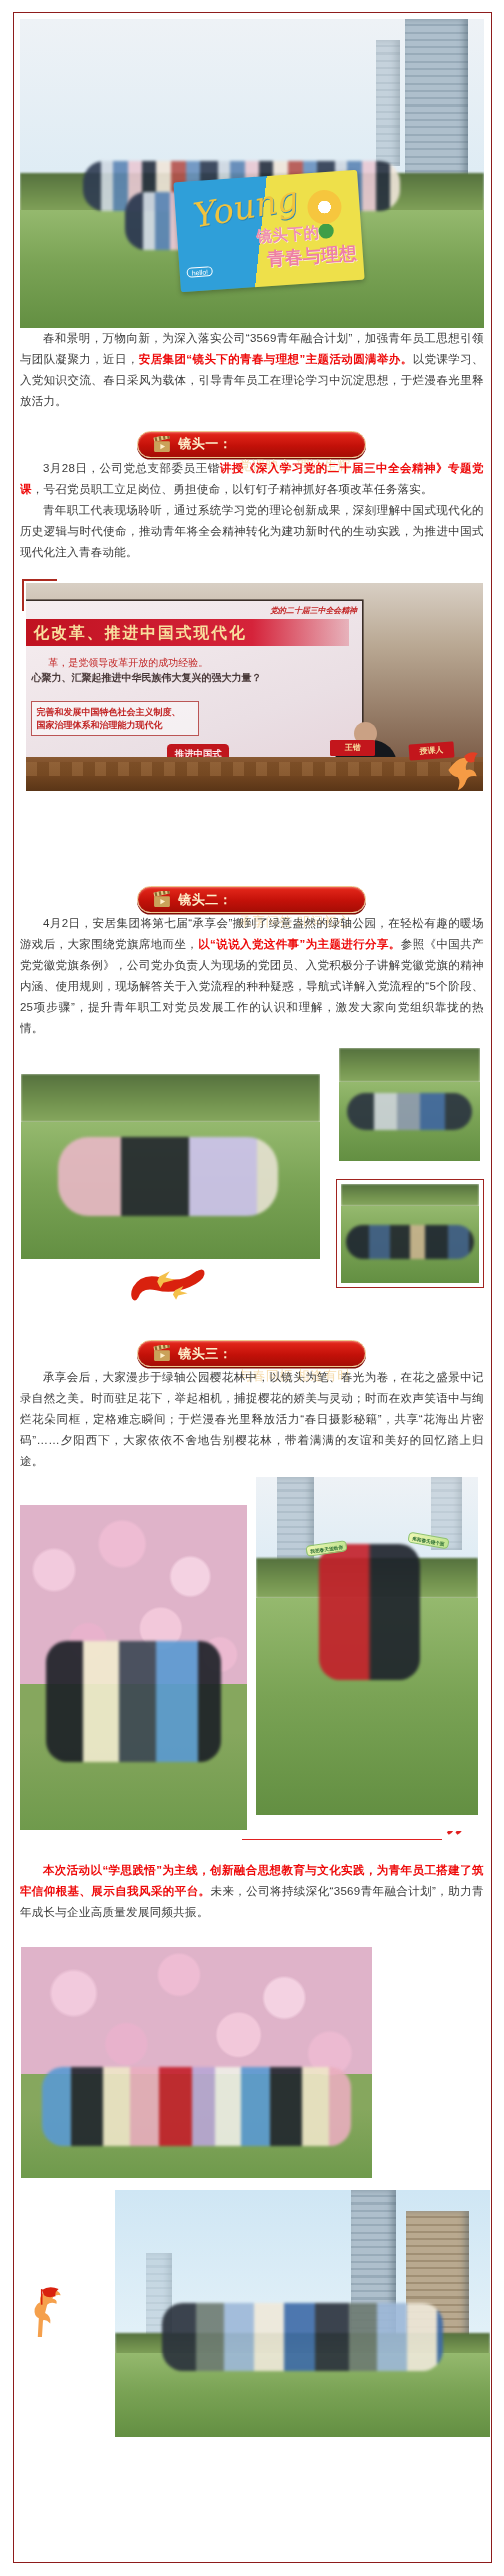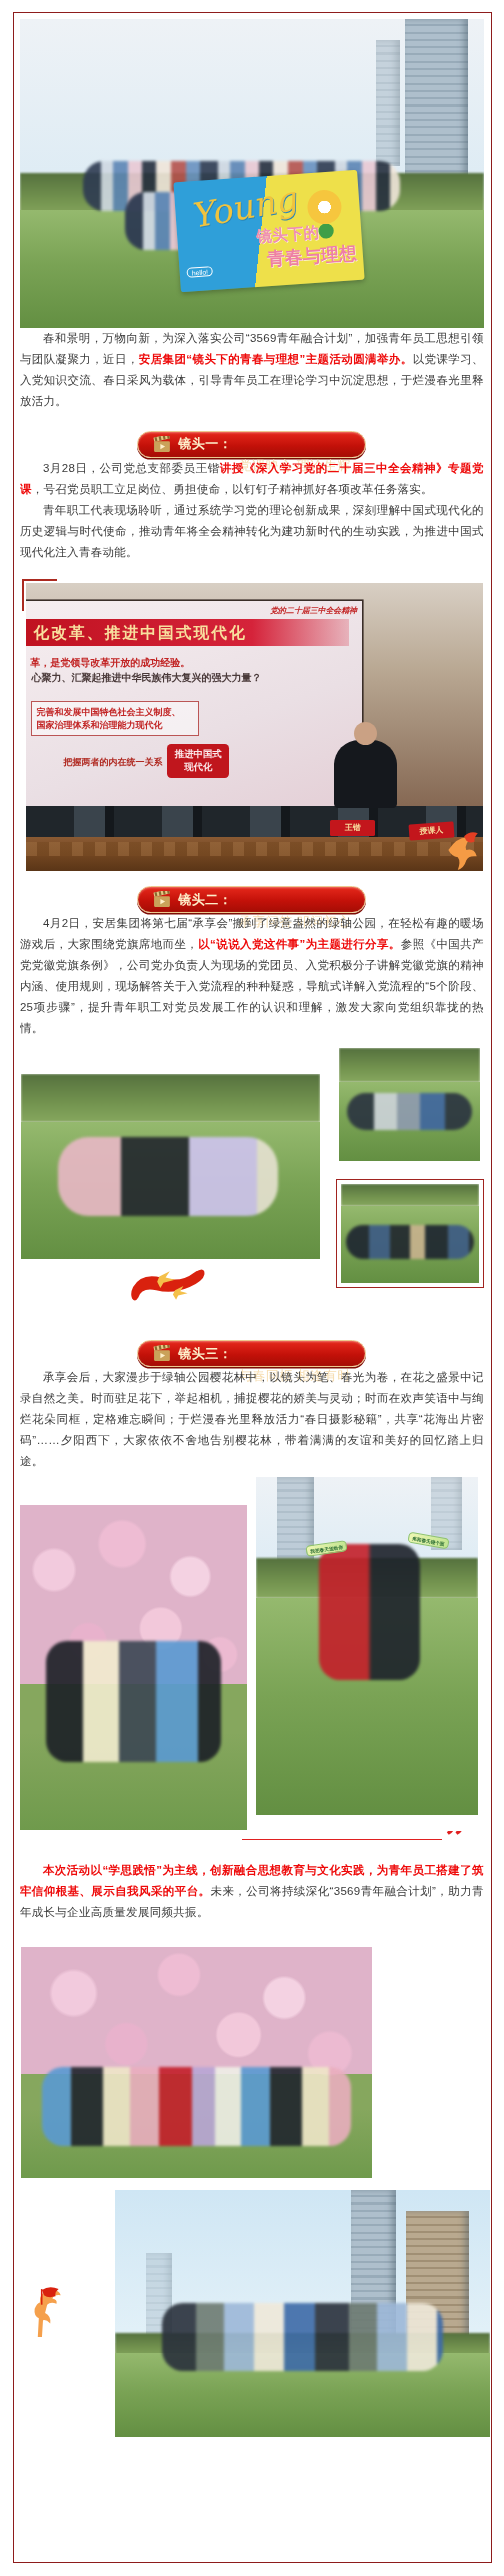--- a/index.html
+++ b/index.html
@@ -59,21 +59,21 @@
 
   
   .wall{background:linear-gradient(180deg,#d8cfc4,#b9a893 30%,#6d4a35 100%);}
   .screen{position:absolute;left:0;top:18px;width:336px;height:206px;
      background:linear-gradient(160deg,#f6eef0,#eadfe4 60%,#e4cfd6);box-shadow:0 0 0 1.6px #3a2e28;}
   .scr-corner{position:absolute;right:5.2px;top:4.2px;color:#c22525;font-size:7.9px;font-style:italic;font-weight:bold;}
   .scr-banner{position:absolute;left:0;top:18px;width:96%;height:27px;
      background:linear-gradient(90deg,#c01220,#d5233a 70%,rgba(213,35,58,.25));
      color:#f8df9e;font-size:15.7px;font-weight:bold;line-height:27px;padding-left:7.3px;box-sizing:border-box;
      letter-spacing:2.1px;white-space:nowrap;overflow:hidden;}
-  .scr-line1{position:absolute;left:4px;top:55px;color:#c22525;font-weight:bold;font-size:10px;white-space:nowrap;}
+  .scr-line1{position:absolute;left:22px;top:55px;color:#c22525;font-weight:normal;font-size:10px;white-space:nowrap;}
   .scr-line2{position:absolute;left:5.2px;top:70px;color:#4a3a3a;font-weight:bold;font-size:10px;white-space:nowrap;}
   .scr-box{position:absolute;left:5.2px;top:100px;width:157px;border:1px solid #b55;color:#c22525;
      font-weight:bold;font-size:9px;line-height:12.6px;padding:4.2px;white-space:pre-line;background:rgba(255,255,255,.5);}
   .scr-arrow{position:absolute;left:5.2px;top:153px;color:#b02a22;font-weight:bold;font-size:9px;white-space:nowrap;margin-left:32px;}
   .scr-arrow:after{content:"⟶";color:#b02a22;font-size:11.5px;margin-left:4.2px;}
   .scr-redbox{position:absolute;left:141px;top:143px;width:62px;height:34px;border-radius:4.2px;
      background:#c0161d;color:#fbe9ea;font-size:9.4px;font-weight:bold;text-align:center;
      display:flex;align-items:center;justify-content:center;white-space:pre-line;line-height:12.6px;}
   .chairs{position:absolute;left:0;right:0;top:223px;height:37px;
      background:repeating-linear-gradient(90deg,#20262b 0 48px,#3a444c 48px 79px,#14181c 79px 88px);}
@@ -152,21 +152,21 @@
       <span class="b2">党课映心 理论生辉</span>
     </div>
   </div>
 
   <p class="body mt42 ph-fix2"><span>3月28日，公司党总支部委员王锴</span><span class="red-bold">讲授《深入学习党的二十届三中全会精神》专题党课</span><span>，号召党员职工立足岗位、勇担使命，以钉钉子精神抓好各项改革任务落实。</span></p>
 
   <p class="body mt32 ph-fix3"><span>青年职工代表现场聆听，通过系统学习党的理论创新成果，深刻理解中国式现代化的历史逻辑与时代使命，推动青年将全会精神转化为建功新时代的生动实践，为推进中国式现代化注入青春动能。</span></p>
 
   <div style="position:relative;margin-top:20px;margin-left:6.3px;width:457px;height:288px;">
     <div class="corner-bracket"></div>
-    <div class="ph wall" style="width:457px;height:288px;" aria-label="党课授课现场，屏幕展示三中全会精神课件">
+    <div class="ph wall" style="width:457px;height:208px;" aria-label="党课授课现场，屏幕展示三中全会精神课件">
       <div class="screen">
         <div class="scr-corner">党的二十届三中全会精神</div>
         <div class="scr-banner">化改革、推进中国式现代化</div>
         <div class="scr-line1">革，是党领导改革开放的成功经验。</div>
         <div class="scr-line2">心聚力、汇聚起推进中华民族伟大复兴的强大力量？</div>
         <div class="scr-box">完善和发展中国特色社会主义制度、
 国家治理体系和治理能力现代化</div>
         <div class="scr-arrow">把握两者的内在统一关系</div>
         <div class="scr-redbox">推进中国式
 现代化</div>

